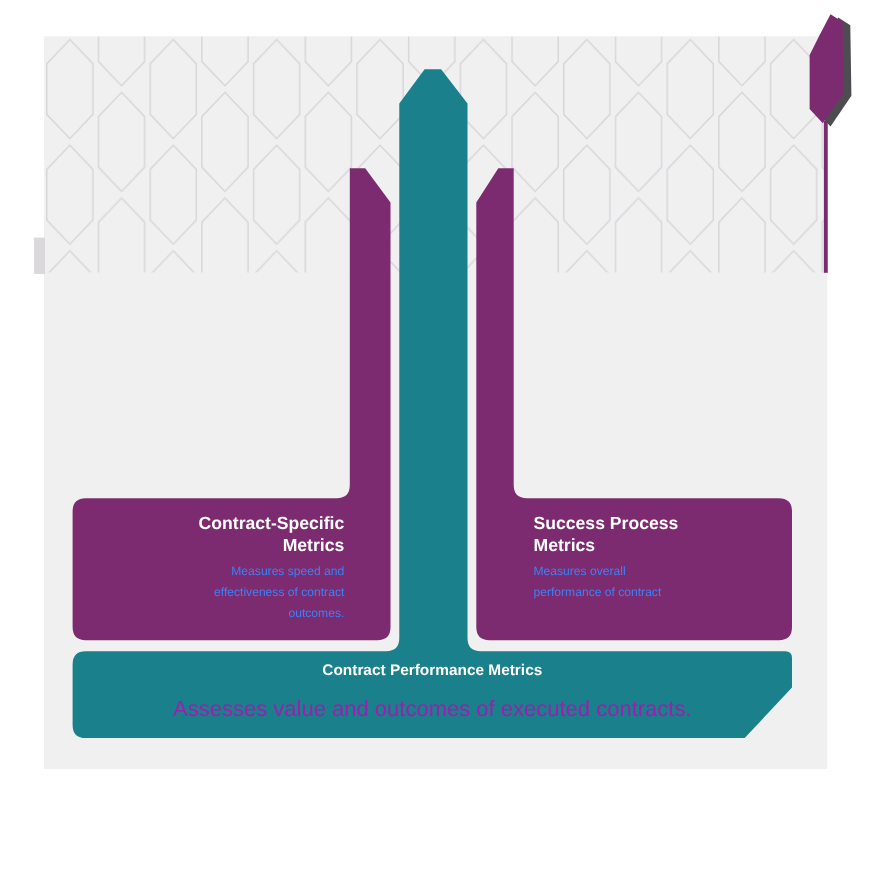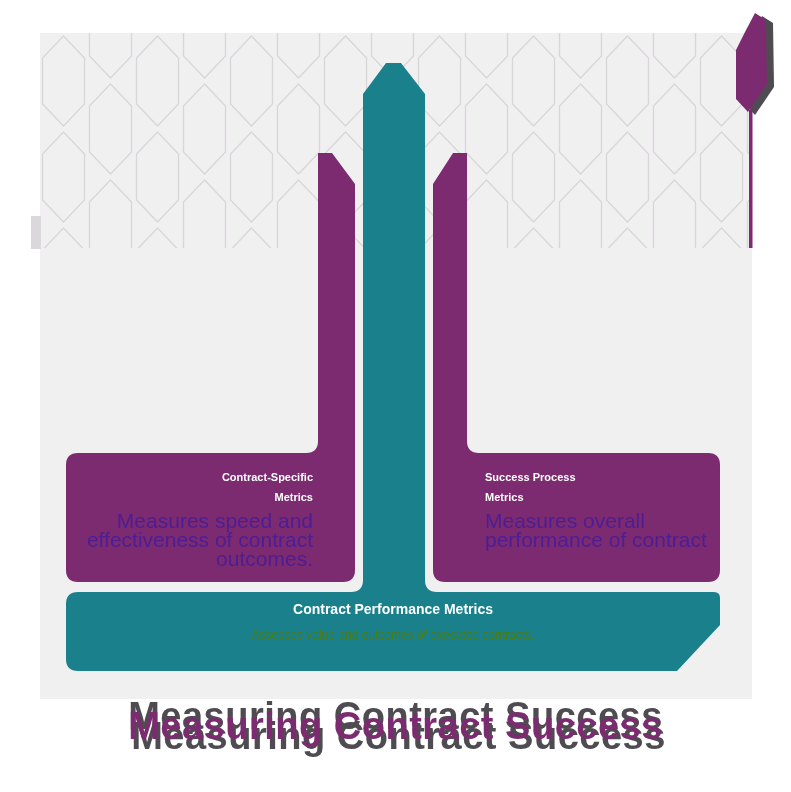--- a/index.html
+++ b/index.html
@@ -44,31 +44,31 @@
     left: 0;
     top: 0;
     width: 791px;
     height: 792px;
   }
   .card-text {
     position: absolute;
     color: #ffffff;
   }
   .card-text .heading {
-    font-size: 11px;
+    font-size: 16px;
     line-height: 20px;
     font-weight: 700;
     color: #ffffff;
   }
   .card-text .body {
     margin-top: 4px;
-    font-size: 21px;
+    font-size: 11px;
     line-height: 19px;
     font-weight: 400;
-    color: #4c1d95;
+    color: #3b82f6;
   }
   .card-text .line { display: block; }
   .card-text.left-card {
     left: 66px;
     top: 467px;
     width: 247px;
     text-align: right;
   }
   .card-text.right-card {
     left: 485px;
@@ -80,24 +80,24 @@
     left: 66px;
     top: 599px;
     width: 654px;
     text-align: center;
   }
   .card-text.bottom-card .heading {
     font-size: 14px;
     line-height: 21px;
   }
   .card-text.bottom-card .body {
-    margin-top: 5px;
-    font-size: 12px;
+    margin-top: 15px;
+    font-size: 20px;
     line-height: 20px;
-    color: #4d7c0f;
+    color: #a21caf;
   }
   .main-title {
     position: absolute;
     left: 0;
     top: 705px;
     width: 791px;
     text-align: center;
     font-size: 38px;
     font-weight: 700;
     letter-spacing: 0.5px;
@@ -169,15 +169,14 @@
       <span class="line">Measures overall</span>
       <span class="line">performance of contract</span>
     </div>
   </div>
 
   <div class="card-text bottom-card">
     <div class="heading">Contract Performance Metrics</div>
     <div class="body">Assesses value and outcomes of executed contracts.</div>
   </div>
 
-  <div class="main-title">Measuring Contract Success</div>
 
 </div>
 
 </body></html>

